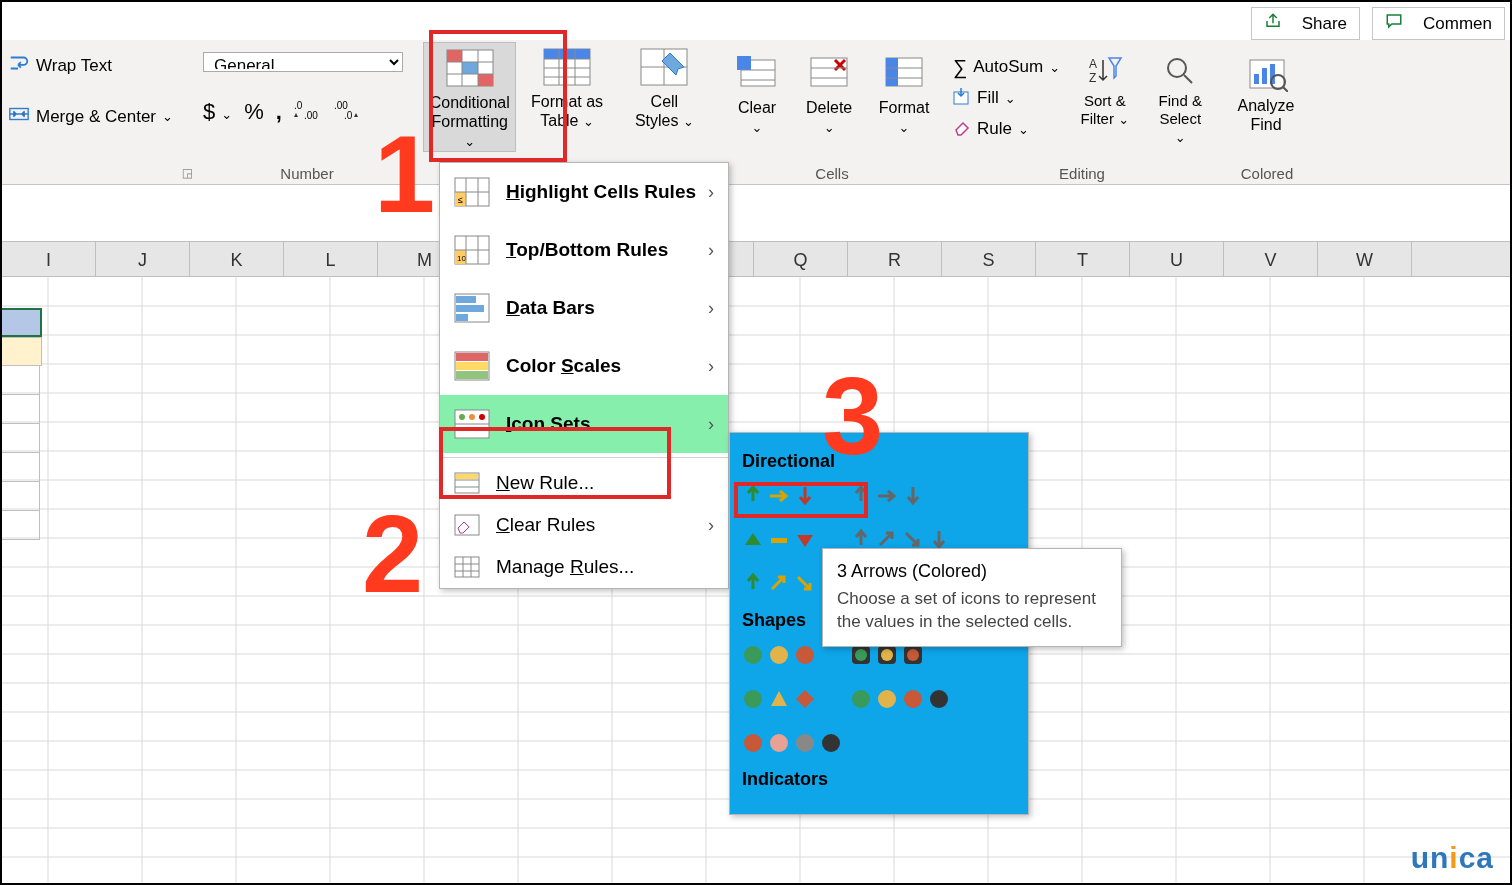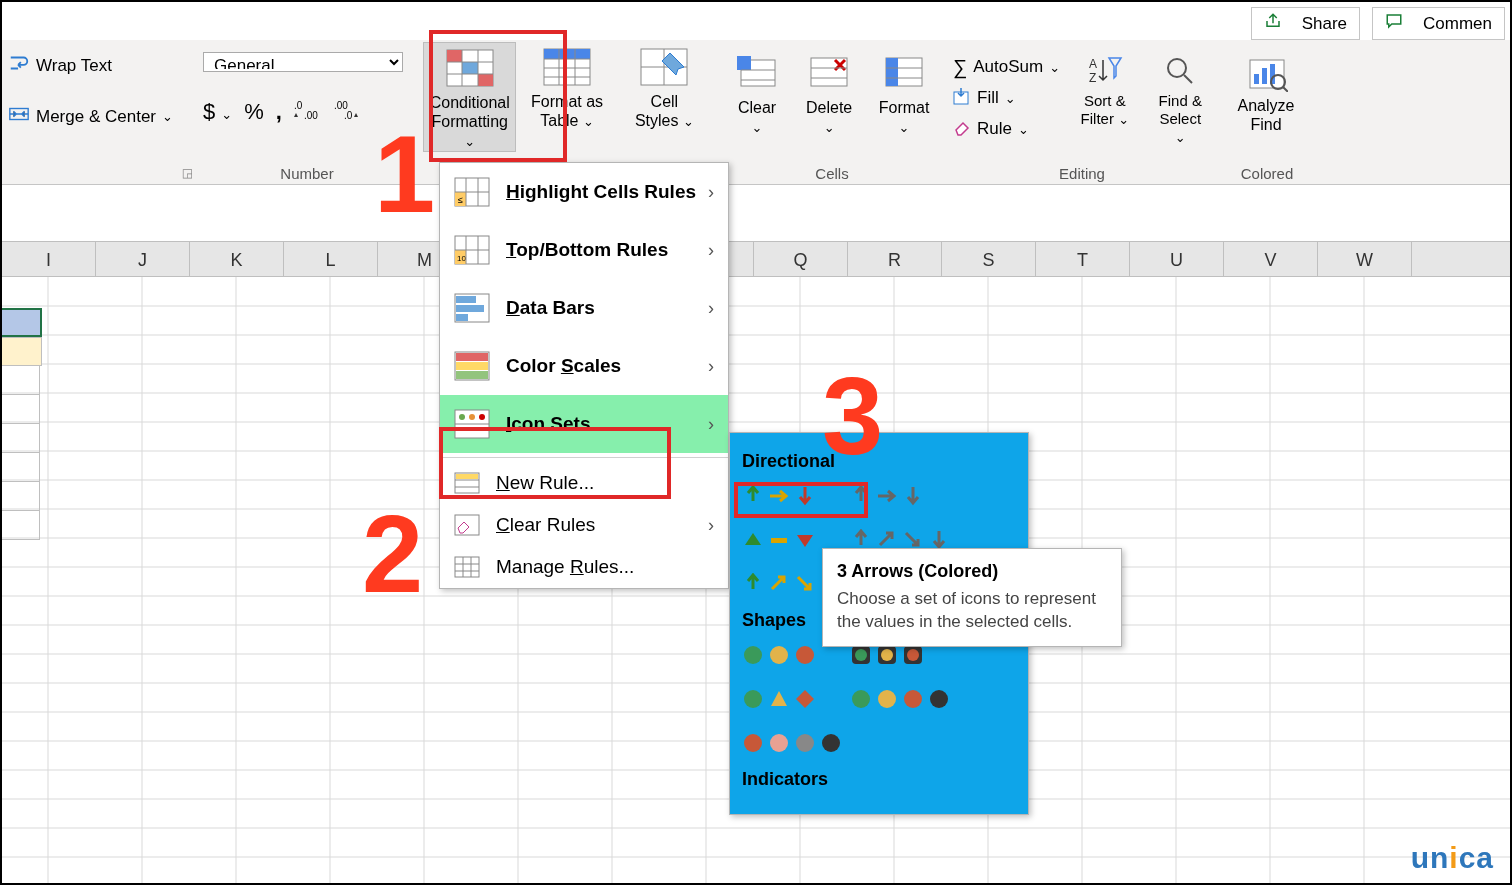--- a/index.html
+++ b/index.html
@@ -48,21 +48,21 @@
   .dd-sep { height:1px; background:#d0d0d0; margin:4px 0; }
   .dd-icon { width:36px; height:30px; display:inline-block;}
 
   .submenu { position:absolute; left:727px; top:430px; width:300px; background:#0ea5e9; border:1px solid #b5b5b5; box-shadow:2px 2px 6px rgba(0,0,0,.25); padding:10px 12px 14px 12px;}
   .sub-hdr { font-weight:600; font-size:18px; margin: 8px 0 10px 0;}
   .icon-grid { display:flex; flex-wrap:wrap; gap:16px 34px; margin-bottom:12px;}
   .iconset { display:flex; gap:4px; align-items:center; height:28px;}
   .ic { width:22px; height:22px; }
 
   .tooltip { position:absolute; left:820px; top:546px; width:300px; background:#fff; border:1px solid #b5b5b5; box-shadow:2px 2px 6px rgba(0,0,0,.25); padding:12px 14px; }
-  .tooltip-title { font-weight:700; font-size:18px; margin-bottom:6px;}
+  .tooltip-title { font-weight:400; font-size:18px; margin-bottom:6px;}
   .tooltip-body { font-size:17px; color:#444; line-height:1.35;}
 
   .redbox { position:absolute; border:4px solid #e02828; pointer-events:none;}
   .annot { position:absolute; color:#ff3a1f; font-size:110px; font-weight:700; font-family:Arial, sans-serif; pointer-events:none;}
 
   .watermark { position:absolute; right:16px; bottom:8px; font-size:30px; font-weight:700; letter-spacing:1px;}
   .watermark .b { color:#2e77bb;}
   .watermark .o { color:#f39b17;}
 
   .underline-first::first-letter { text-decoration: underline; }

